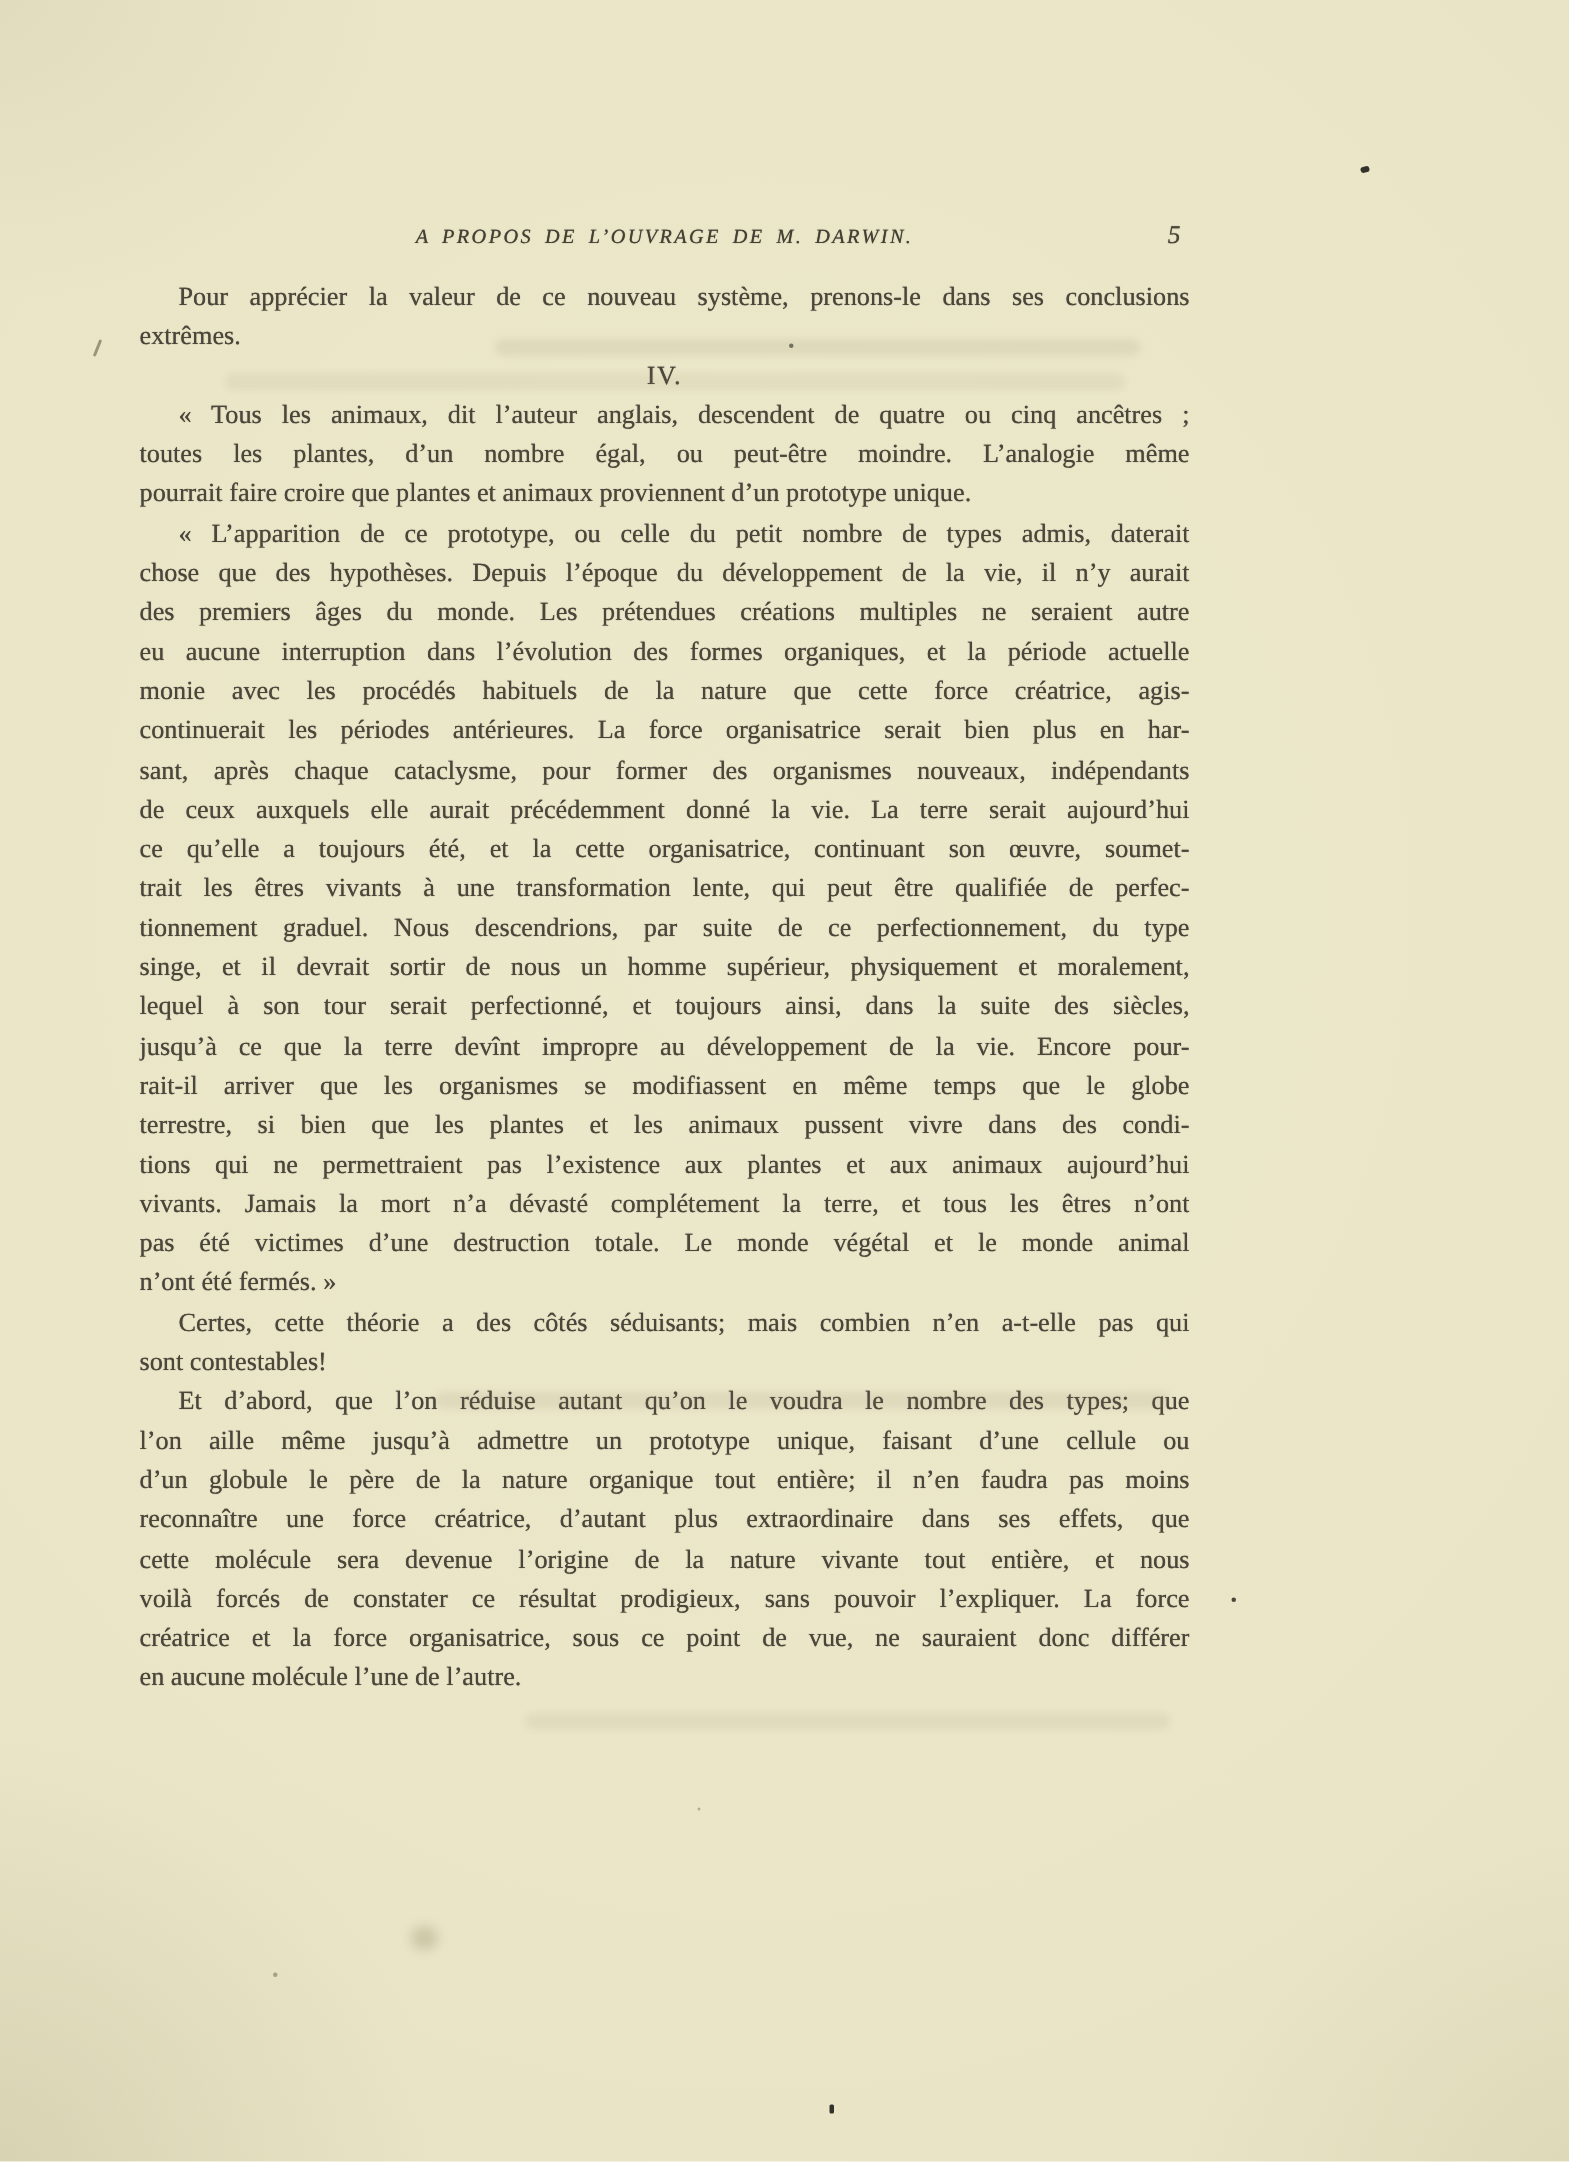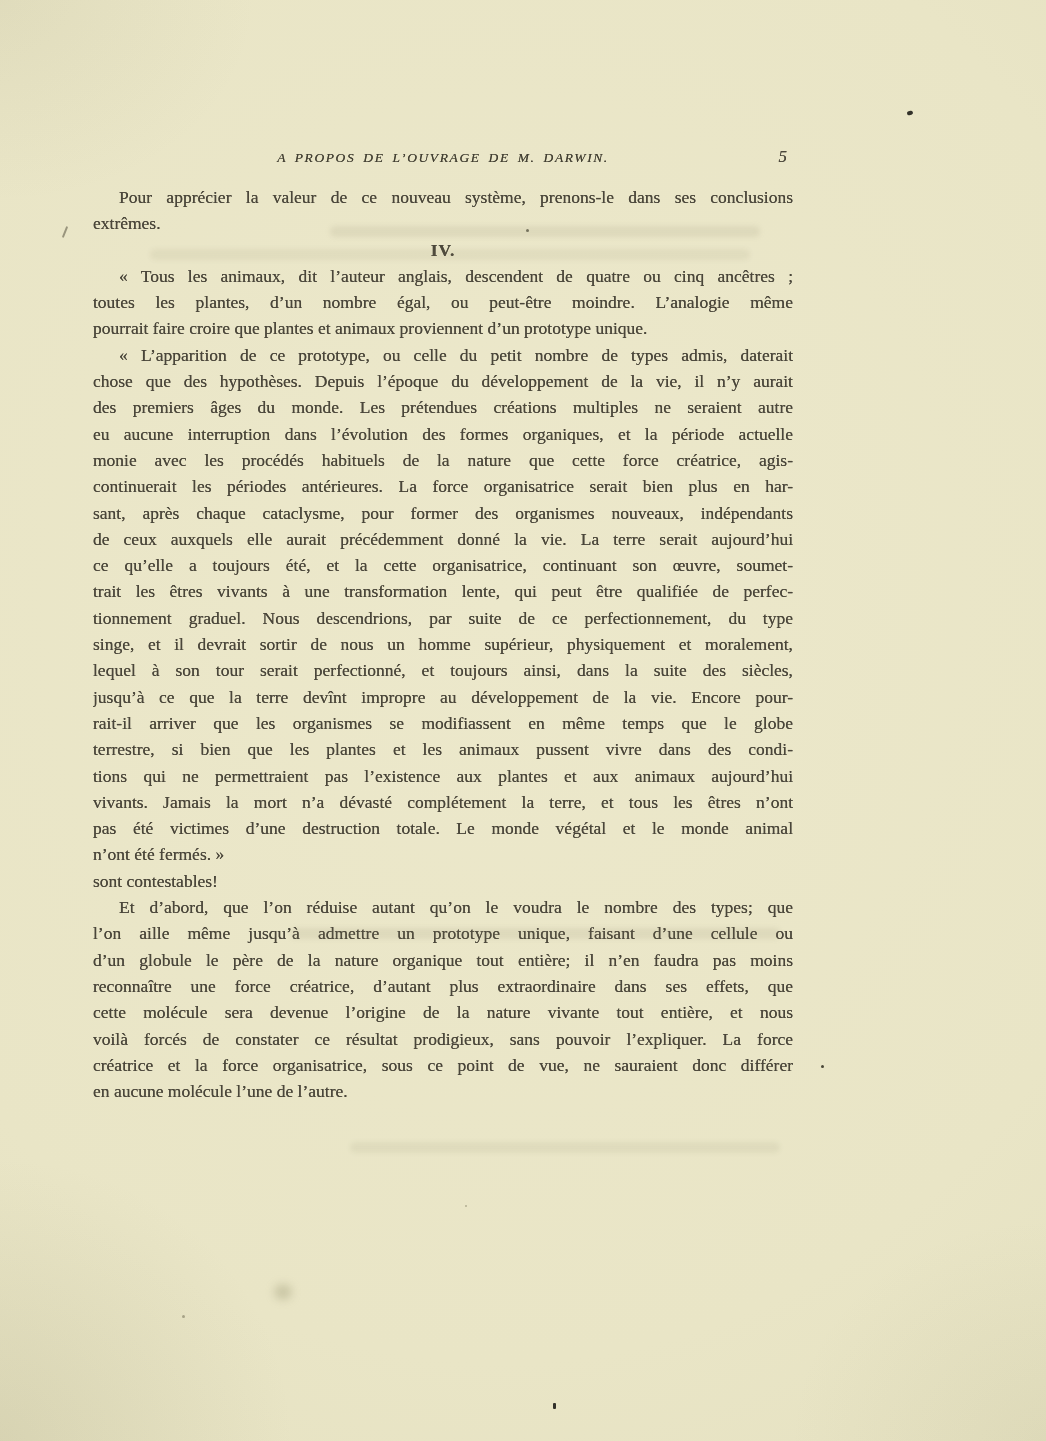--- a/index.html
+++ b/index.html
@@ -28,21 +28,21 @@
   }
   .page-body{
     position:absolute;top:184px;left:93px;width:700px;
     font-size:17.5px;line-height:26.3px;color:#4a463a;
     text-shadow:0 0 0.55px rgba(74,70,58,0.9);
   }
   .line{display:block;height:26.3px;overflow:hidden;}
   .jl{text-align:justify;text-align-last:justify;}
   .ll{text-align:right;text-align-last:left;}
   .indent{text-indent:26px;}
-  .heading{text-align:left;text-align-last:center;letter-spacing:1px;font-weight:bold;}
+  .heading{text-align:left;text-align-last:center;letter-spacing:1px;}
   
   .ghost{position:absolute;border-radius:6px;background:rgba(139,135,99,0.13);filter:blur(2.5px);pointer-events:none;}
   .blotch{position:absolute;border-radius:50%;background:rgba(150,145,110,0.35);filter:blur(4px);pointer-events:none;}
   .speck{position:absolute;pointer-events:none;}
 </style>
 </head>
 <body>
 
 <div class="vignette"></div>
 
@@ -83,20 +83,21 @@
     <div class="line jl">jusqu’à ce que la terre devînt impropre au développement de la vie. Encore pour-</div>
     <div class="line jl">rait-il arriver que les organismes se modifiassent en même temps que le globe</div>
     <div class="line jl">terrestre, si bien que les plantes et les animaux pussent vivre dans des condi-</div>
     <div class="line jl">tions qui ne permettraient pas l’existence aux plantes et aux animaux aujourd’hui</div>
     <div class="line jl">vivants. Jamais la mort n’a dévasté complétement la terre, et tous les êtres n’ont</div>
     <div class="line jl">pas été victimes d’une destruction totale. Le monde végétal et le monde animal</div>
     <div class="line ll">n’ont été fermés. »</div>
   </div>
 
   <div class="para">
+    <div class="line jl indent">Certes, cette théorie a des côtés séduisants; mais combien n’en a-t-elle pas qui</div>
     <div class="line ll">sont contestables!</div>
   </div>
 
   <div class="para">
     <div class="line jl indent">Et d’abord, que l’on réduise autant qu’on le voudra le nombre des types; que</div>
     <div class="line jl">l’on aille même jusqu’à admettre un prototype unique, faisant d’une cellule ou</div>
     <div class="line jl">d’un globule le père de la nature organique tout entière; il n’en faudra pas moins</div>
     <div class="line jl">reconnaître une force créatrice, d’autant plus extraordinaire dans ses effets, que</div>
     <div class="line jl">cette molécule sera devenue l’origine de la nature vivante tout entière, et nous</div>
     <div class="line jl">voilà forcés de constater ce résultat prodigieux, sans pouvoir l’expliquer. La force</div>

